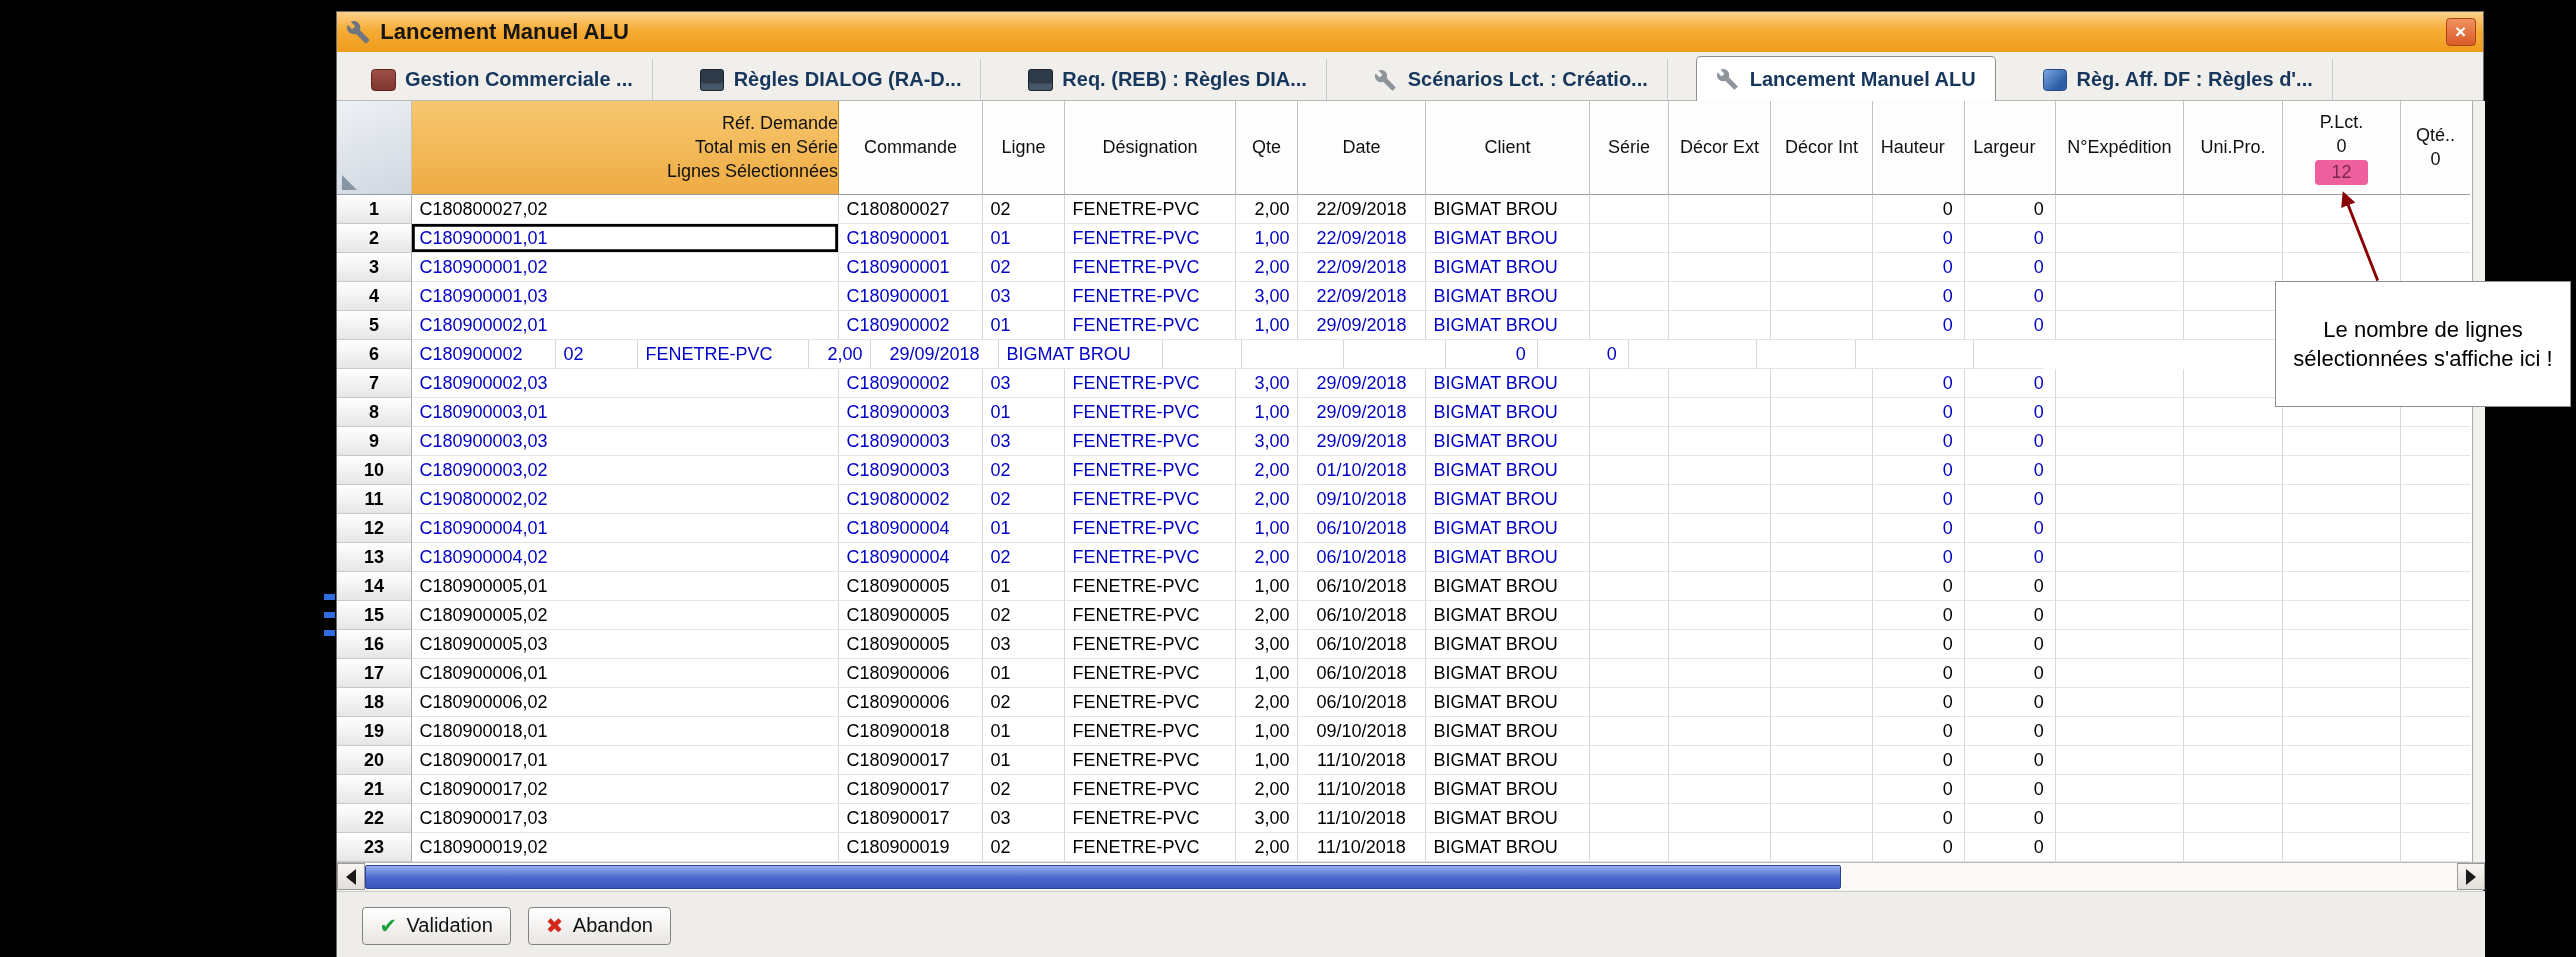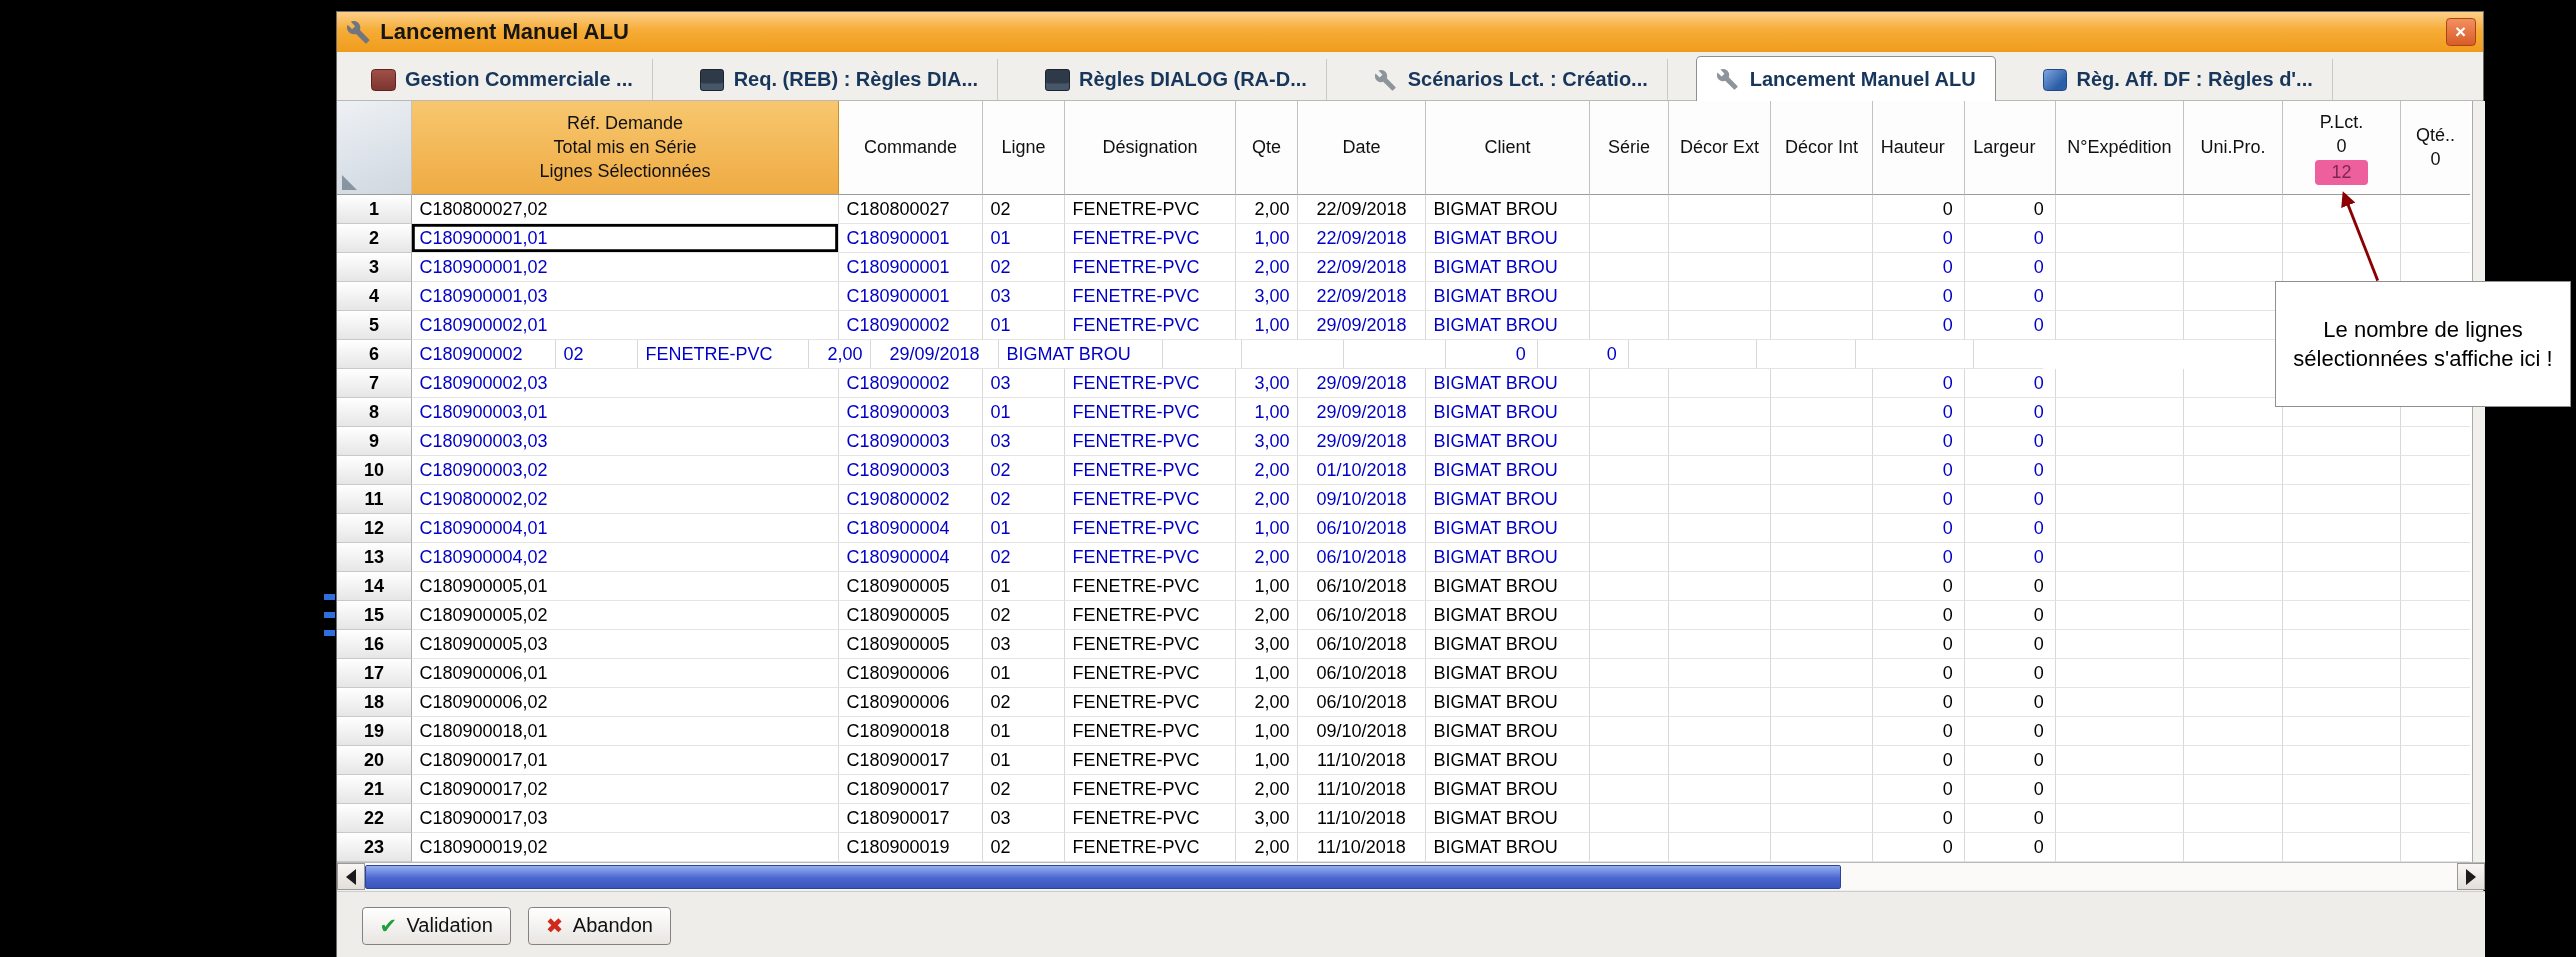--- a/index.html
+++ b/index.html
@@ -47,21 +47,21 @@
 
   .grid-rows { position:absolute; left:0; top:94px; width:2135px; height:668px; overflow:hidden; background:#fff; }
   .row { display:flex; height:29px; }
   .cell { flex:0 0 auto; border-right:0.9px solid #d8d8d8; border-bottom:0.9px solid #e4e4e4;
     font-size:18px; line-height:28px; color:#000; white-space:nowrap; overflow:hidden; padding:0 7.5px; }
   .row.selected .cell { color:var(--selected_text,#0000c8); }
   .row .c-num { color:#000 !important; font-weight:bold; text-align:center; padding:0;
     background:linear-gradient(180deg,#ffffff,#e6e6e6); border-right:0.9px solid #adadad; border-bottom:0.9px solid #c9c9c9; }
   .cell.focused { box-shadow:inset 0 0 0 2.8px #000; }
 
-  .c-num{width:75px;} .c-ref{width:427px;} .c-cmd{width:144px;} .c-ligne{width:82px;}
+  .c-num{width:75px;} .c-ref{width:427px;align-items:flex-end;} .c-cmd{width:144px;} .c-ligne{width:82px;}
   .c-des{width:171px;} .c-qte{width:62px; text-align:right;} .c-date{width:128px; text-align:center;}
   .c-client{width:164px;} .c-serie{width:79px;} .c-dext{width:102px;} .c-dint{width:102px;}
   .c-haut{width:92px; text-align:right; padding-right:11.3px;} .c-larg{width:91px; text-align:right; padding-right:11.3px;}
   .c-nexp{width:128px;} .c-unipro{width:99px;} .c-plct{width:118px;} .c-qte2{width:69px; border-right:none;}
 
   .vstrip { position:absolute; right:0; top:0; width:13.2px; height:762px; background:#f2f0ed; border-left:0.9px solid #ababab; }
 
   
   .hscroll { position:absolute; left:0; top:850px; width:2148px; height:28px; background:#f0ede9;
     border-top:0.9px solid #b9b9b9; display:flex; }
@@ -110,25 +110,25 @@
       </div>
     </div>
 
     <div class="tabbar">
       <div class="tab">
         <span class="ticon icon-app"></span>
         <span>Gestion Commerciale ...</span>
       </div>
       <div class="tab">
         <span class="ticon icon-screen"></span>
-        <span>Req. (REB) : Règles DIA...</span>
+        <span>Règles DIALOG (RA-D...</span>
       </div>
       <div class="tab">
         <span class="ticon icon-screen"></span>
-        <span>Règles DIALOG (RA-D...</span>
+        <span>Req. (REB) : Règles DIA...</span>
       </div>
       <div class="tab">
         <span class="ticon">
           <svg viewBox="0 0 24 24" width="22.6" height="22.6">
               <path fill="#8e949c" d="M22.7 19l-9.1-9.1c.9-2.3.4-5-1.5-6.9-2-2-5-2.4-7.4-1.3L9 6 6 9 1.6 4.7C.4 7.1.9 10.1 2.9 12.1c1.9 1.9 4.6 2.4 6.9 1.5l9.1 9.1c.4.4 1 .4 1.4 0l2.3-2.3c.5-.4.5-1.1.1-1.4z"></path>
             </svg>
         </span>
         <span>Scénarios Lct. : Créatio...</span>
       </div>
       <div class="tab active">

